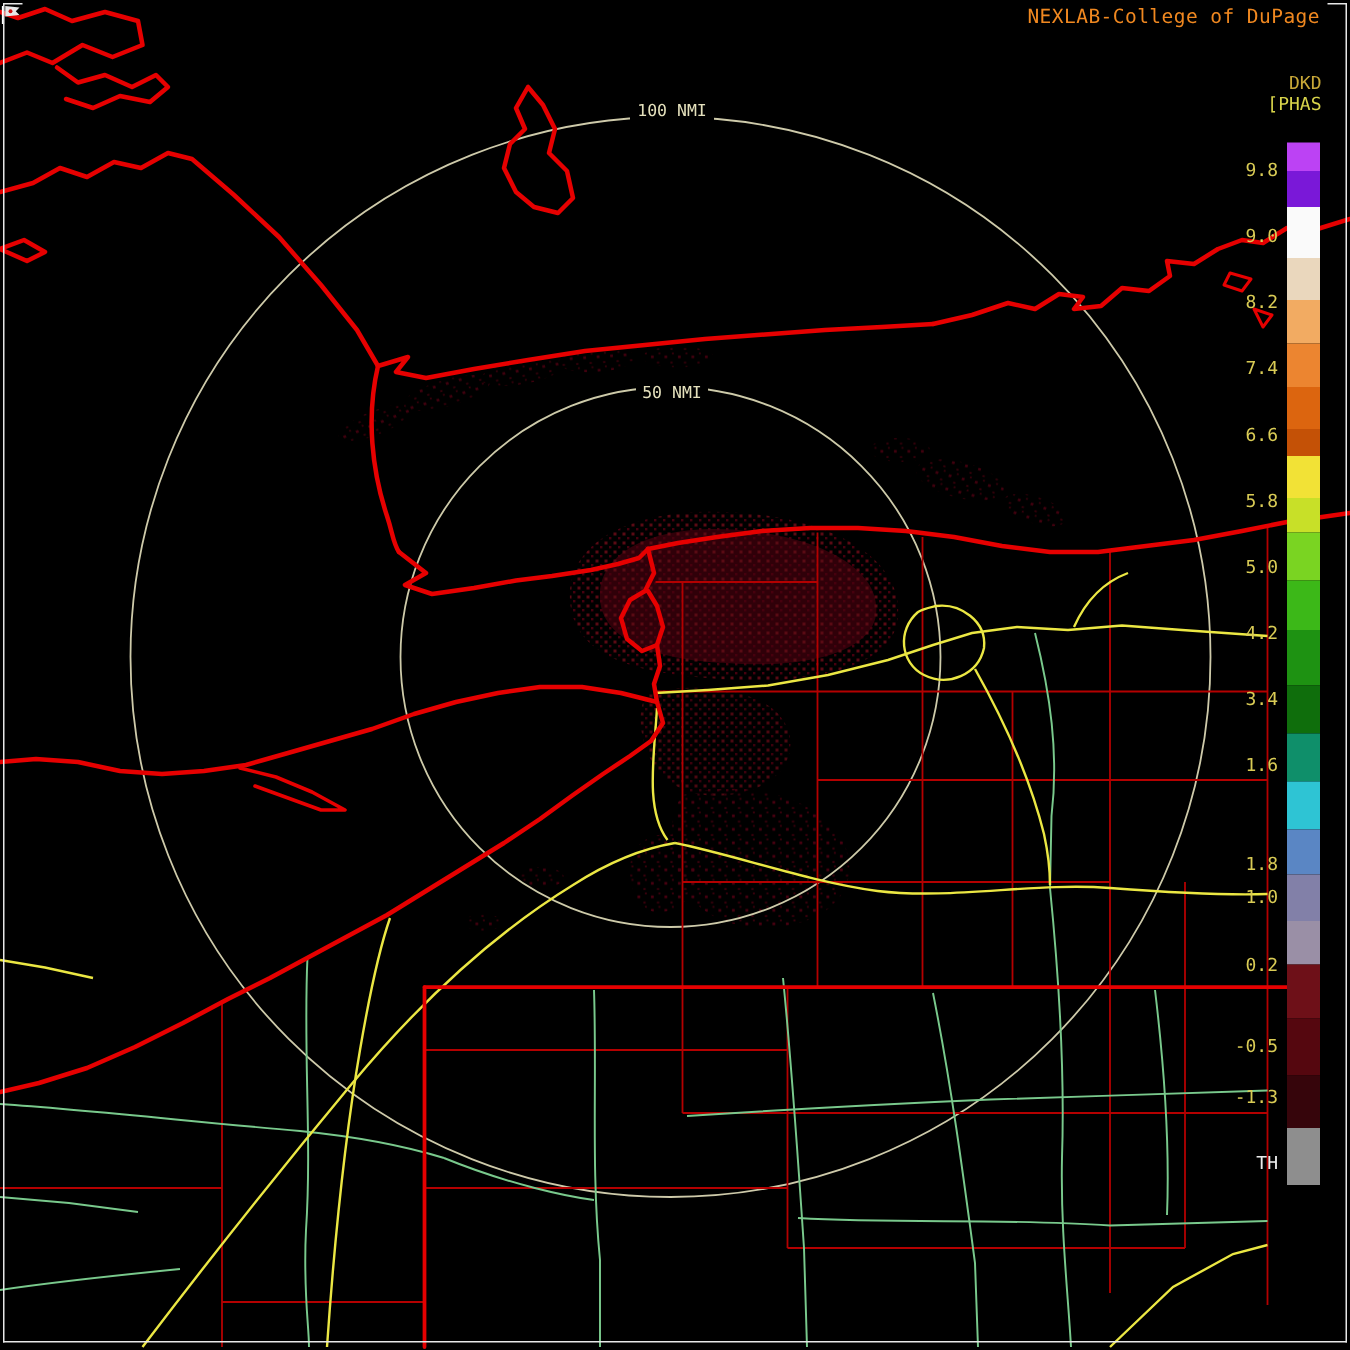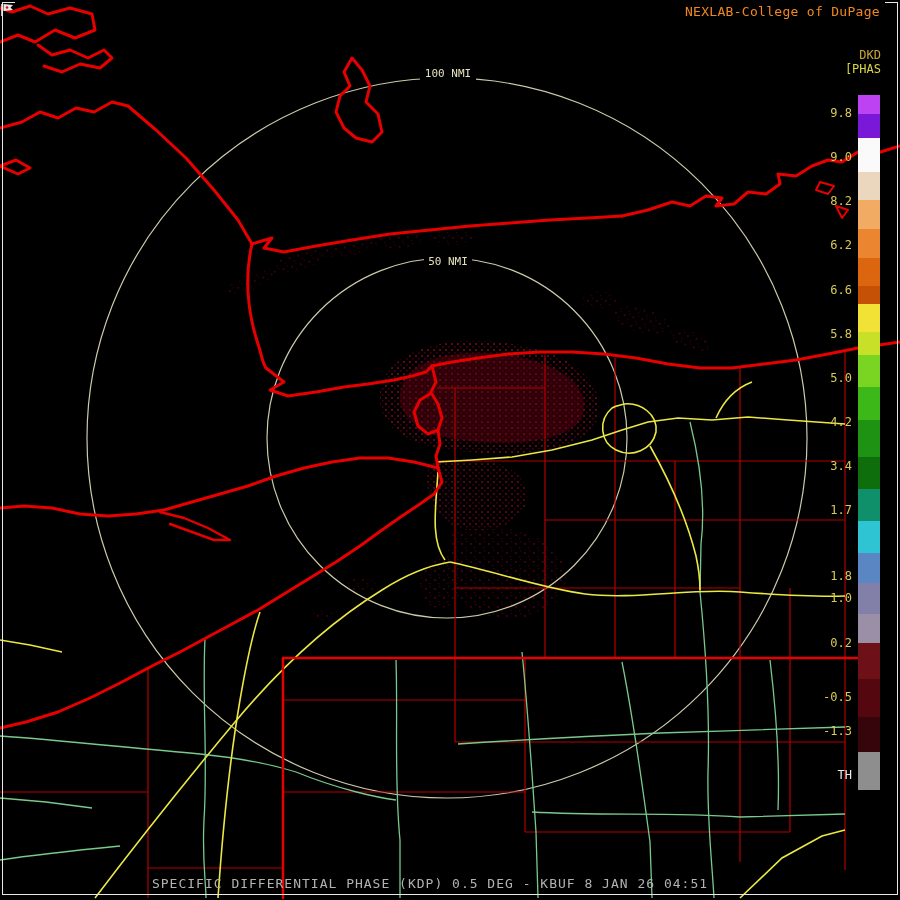--- a/index.html
+++ b/index.html
@@ -191,35 +191,34 @@
       <div class="cb-seg" style="flex: 30 1 0px; background: rgb(154, 143, 166);"></div>
       <div class="cb-seg" style="flex: 38 1 0px; background: rgb(110, 16, 24);"></div>
       <div class="cb-seg" style="flex: 40 1 0px; background: rgb(85, 7, 15);"></div>
       <div class="cb-seg" style="flex: 36 1 0px; background: rgb(54, 5, 11);"></div>
       <div class="cb-seg" style="flex: 40 1 0px; background: rgb(142, 142, 142);"></div>
     </div>
   <div class="cb-ticks">
       <div class="cb-tick" style="top: 113px;">9.8</div>
       <div class="cb-tick" style="top: 157.13px;">9.0</div>
       <div class="cb-tick" style="top: 201.26px;">8.2</div>
-      <div class="cb-tick" style="top: 245.39px;">6.2</div>
+      <div class="cb-tick" style="top: 245.39px;">7.4</div>
       <div class="cb-tick" style="top: 289.52px; margin-left: 25px;">6.6</div>
       <div class="cb-tick" style="top: 333.65px;">5.8</div>
       <div class="cb-tick" style="top: 377.78px; margin-left: 45px;">5.0</div>
       <div class="cb-tick" style="top: 421.91px;">4.2</div>
       <div class="cb-tick" style="top: 466.04px;">3.4</div>
-      <div class="cb-tick" style="top: 510.17px;">1.7</div>
+      <div class="cb-tick" style="top: 510.17px;">1.6</div>
       <div class="cb-tick" style="top: 576px; text-align: right;">1.8</div>
       <div class="cb-tick" style="top: 598.43px;">1.0</div>
       <div class="cb-tick" style="top: 642.56px;">0.2</div>
       <div class="cb-tick" style="top: 686.69px; margin-top: 10px;">-0.5</div>
       <div class="cb-tick" style="top: 730.82px;">-1.3</div>
       <div class="cb-tick" style="top: 774.95px;">TH</div>
     </div>
 
-  <div class="caption">SPECIFIC DIFFERENTIAL PHASE (KDP) 0.5 DEG - KBUF 8 JAN 26 04:51</div>
 
   <div class="b-left"></div>
   <div class="b-right"></div>
   <div class="b-bottom"></div>
   <div class="b-tick-l"></div>
   <div class="b-tick-r"></div>
 </div>
 
 </body></html>

